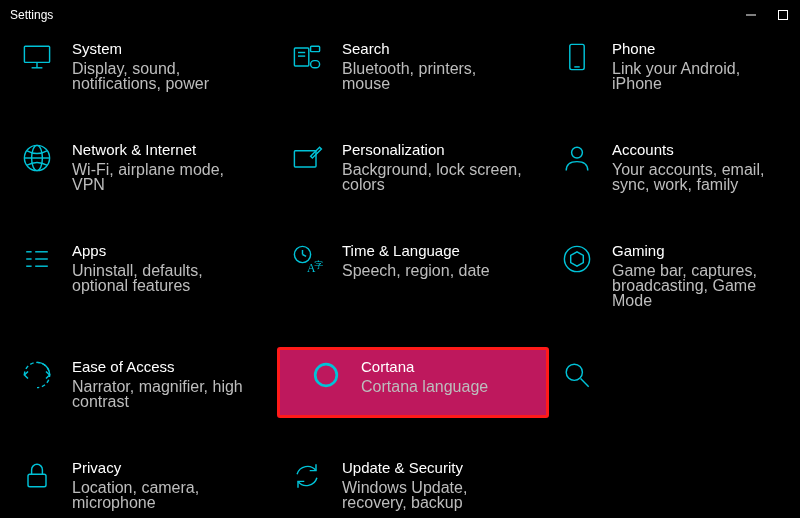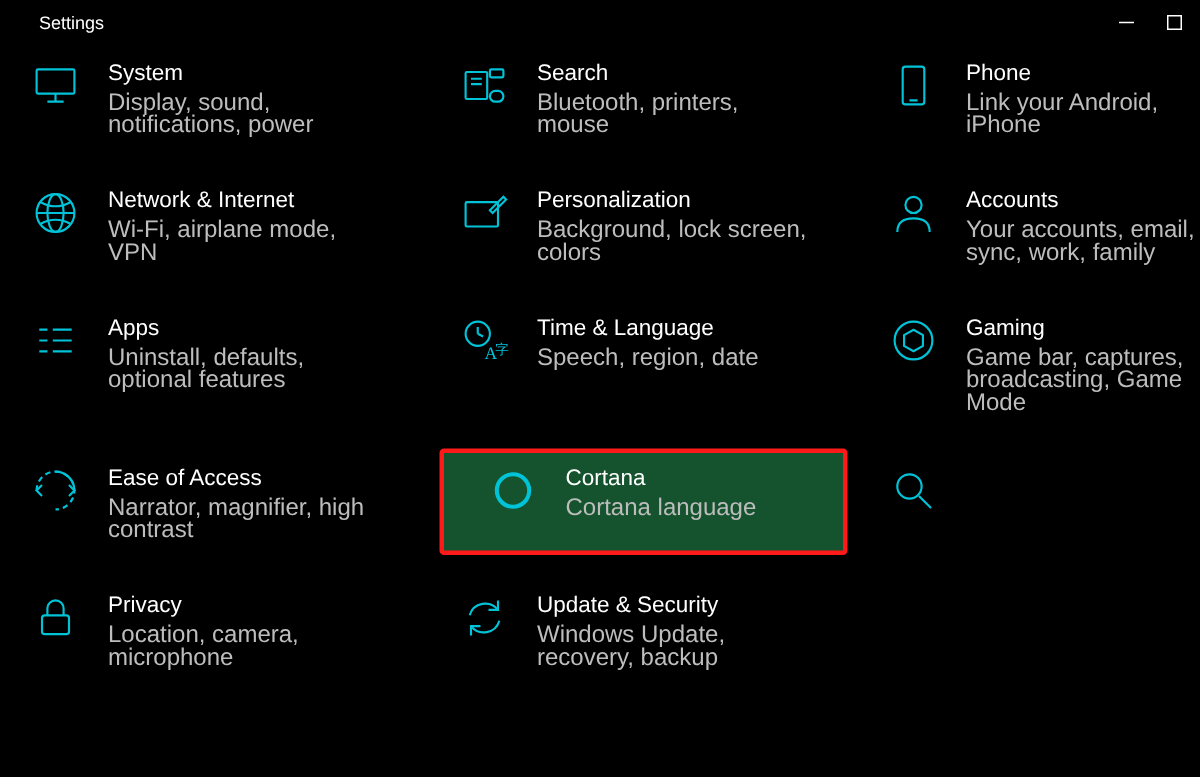--- a/index.html
+++ b/index.html
@@ -1,24 +1,24 @@
 <!DOCTYPE html>
 <html><head>
 <meta charset="utf-8">
 <style>
   * { box-sizing: border-box; margin: 0; padding: 0; }
   html, body { width: 800px; height: 518px; background: #000; color: #fff; font-family: "Segoe UI", Arial, sans-serif; overflow: hidden; }
-  .titlebar { height: 30px; display: flex; align-items: center; padding: 0 10px; background: #000; margin-left: 16px; }
+  .titlebar { height: 30px; display: flex; align-items: center; padding: 0 10px; background: #000; }
   .titlebar .title { font-size: 12px; color: #fff; }
   .winctrls { margin-left: auto; display: flex; gap: 18px; align-items: center; }
   .winctrl { width: 14px; height: 14px; display: flex; align-items: center; justify-content: center; color: #fff; }
   .content { padding: 0 8px 8px 8px; }
-  .grid { display: grid; grid-template-columns: 270px 270px 230px; column-gap: 0; row-gap: 32px; gap: 16px; }
+  .grid { display: grid; grid-template-columns: 270px 270px 230px; column-gap: 0; row-gap: 32px; }
   .item { display: flex; align-items: flex-start; gap: 16px; padding: 8px 10px; border-radius: 2px; position: relative; }
-  .item.highlight { background: #14532d; outline: 3px solid #ff1a1a; outline-offset: -2px; padding-left: 29px; }
+  .item.highlight { background: #be185d; outline: 3px solid #ff1a1a; outline-offset: -2px; padding-left: 29px; }
   .icon { width: 38px; height: 38px; display: flex; align-items: center; justify-content: center; flex-shrink: 0; }
   .icon svg { stroke: #00c3d8; fill: none; stroke-width: 1.6; }
   .text { padding-top: 2px; }
   .tle { font-size: 15px; color: #fff; line-height: 18px; margin-bottom: 3px; }
   .desc { font-size: 16px; color: #bdbdbd; line-height: 15px; max-width: 180px; }
 </style>
 </head>
 <body>
 
 <div class="titlebar">

